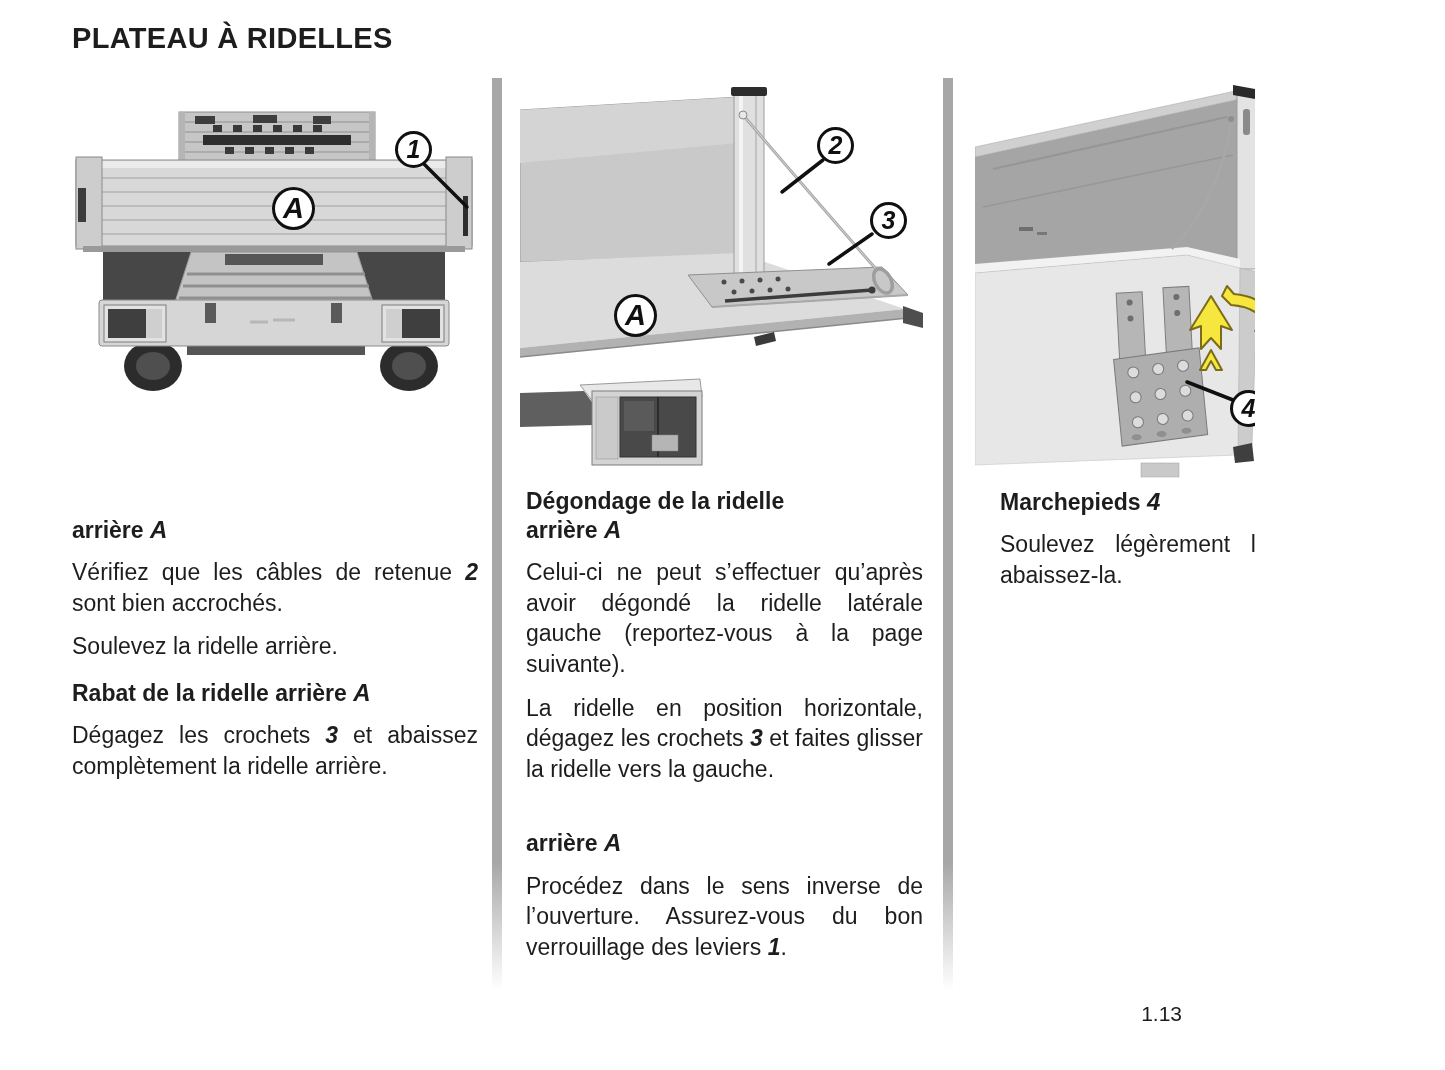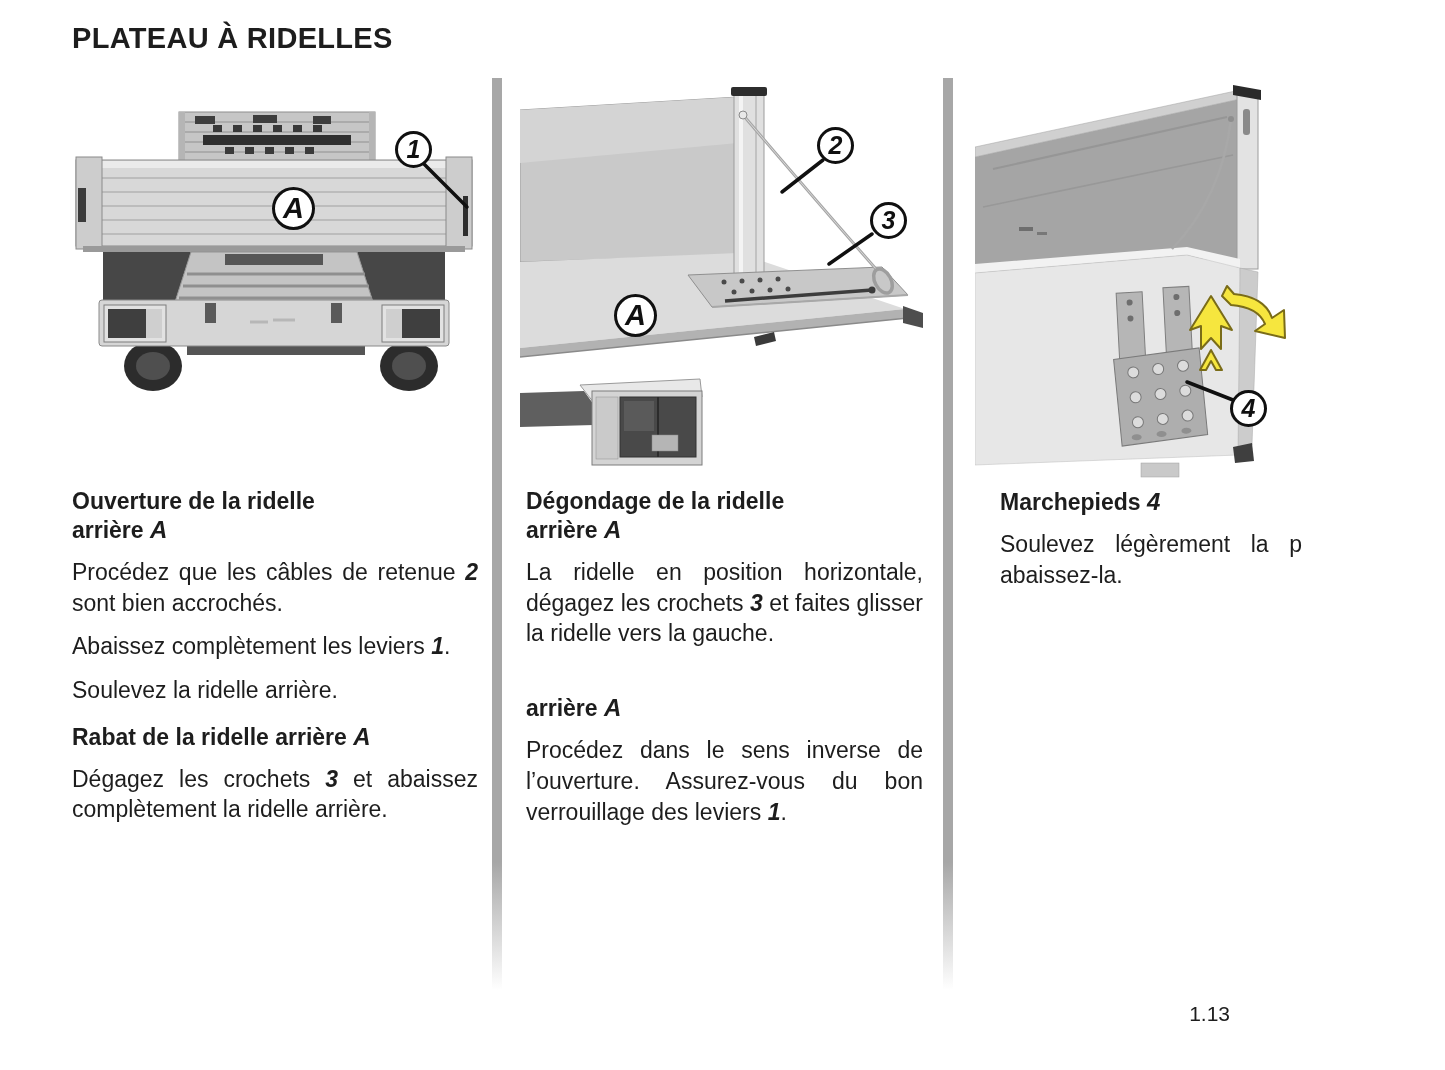--- a/index.html
+++ b/index.html
@@ -1,18 +1,18 @@
 <!DOCTYPE html>
 <html lang="fr"><head>
 <meta charset="utf-8">
 <style>
   html,body{margin:0;padding:0;background:#ffffff;}
   #page{
     position:relative;width:1255px;height:1070px;background:#ffffff;overflow:hidden;
-    font-family:"Liberation Sans","DejaVu Sans",sans-serif;color:#1d1d1d;padding-left:48px;
+    font-family:"Liberation Sans","DejaVu Sans",sans-serif;color:#1d1d1d;
   }
   .title{position:absolute;left:72px;top:22px;font-size:29px;font-weight:700;letter-spacing:.3px;margin:0;}
   .sep{position:absolute;top:78px;width:10px;height:912px;
        background:linear-gradient(to bottom,#a7a7a7 0%,#a7a7a7 86%,rgba(167,167,167,0) 100%);}
   #sep1{left:492px;} #sep2{left:943px;}
   .figure{position:absolute;}
   #fig1{left:75px;top:100px;width:405px;height:320px;}
   #fig2{left:520px;top:85px;width:410px;height:390px;}
   #fig3{left:975px;top:85px;width:420px;height:395px;}
   .figure svg{position:absolute;left:0;top:0;}
@@ -221,30 +221,30 @@
       </g>
       <path d="M252 201 L259 209 Q290 212 297 233 L309 225 L310 253 L280 246 L290 239 Q283 222 256 220 L247 211 Z" fill="#f6e63e" stroke="#7a6c18" stroke-width="2" stroke-linejoin="round"></path>
       <path d="M212 297 L258 315" stroke="#101010" stroke-width="3.5" stroke-linecap="round"></path>
     </svg>
     <div class="co co-num" style="left:255px;top:305px;">
       <span>4</span>
     </div>
   </div>
 
   <div class="col-text" id="col1-text">
-    <h2 class="h"><span>Ouverture de la ridelle</span><br><span>arrière </span><span class="ref">A</span></h2>
-    <p class="p"><span>Procédez que les câbles de retenue </span><span class="ref">2</span><span> sont bien accrochés.</span></p>
-    <p class="p"><span>Abaissez complètement les leviers </span><span class="ref">1</span><span>.</span></p>
+    <h2 class="h"><br><span>arrière </span><span class="ref">A</span></h2>
+    <p class="p"><span>Vérifiez que les câbles de retenue </span><span class="ref">2</span><span> sont bien accrochés.</span></p>
     <p class="p"><span>Soulevez la ridelle arrière.</span></p>
     <h2 class="h h2nd"><span>Rabat de la ridelle arrière </span><span class="ref">A</span></h2>
     <p class="p"><span>Dégagez les crochets </span><span class="ref">3</span><span> et abaissez complètement la ridelle arrière.</span></p>
   </div>
 
   <div class="col-text" id="col2-text">
     <h2 class="h"><span>Dégondage de la ridelle</span><br><span>arrière </span><span class="ref">A</span></h2>
+    <p class="p"><span>Celui-ci ne peut s’effectuer qu’après avoir dégondé la ridelle latérale gauche (reportez-vous à la page suivante).</span></p>
     <p class="p"><span>La ridelle en position horizontale, dégagez les crochets </span><span class="ref">3</span><span> et faites glisser la ridelle vers la gauche.</span></p>
     <h2 class="h h2nd"><br><span>arrière </span><span class="ref">A</span></h2>
     <p class="p"><span>Procédez dans le sens inverse de l’ouverture. Assurez-vous du bon verrouillage des leviers </span><span class="ref">1</span><span>.</span></p>
   </div>
 
   <div class="col-text" id="col3-text">
     <h2 class="h"><span>Marchepieds </span><span class="ref">4</span></h2>
     <p class="p"><span>Soulevez légèrement la plaque et abaissez-la.</span></p>
   </div>
 

